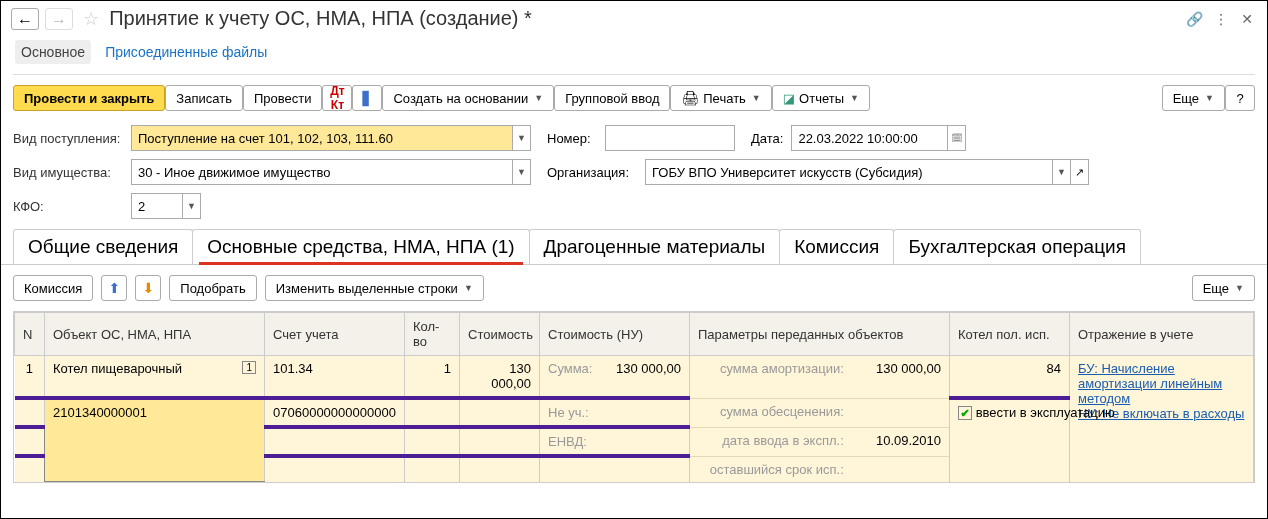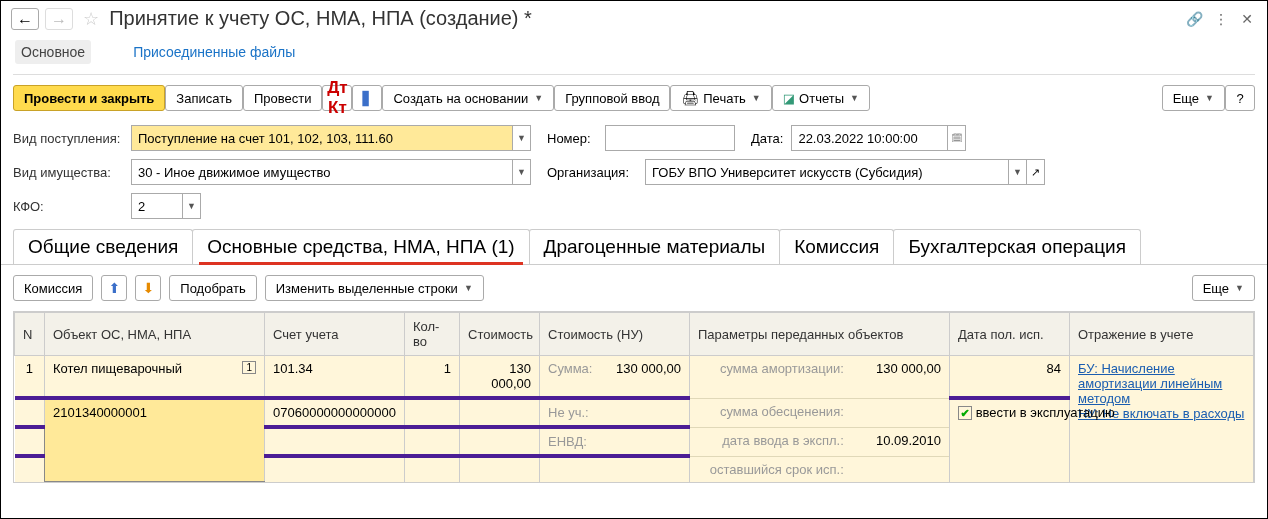--- a/index.html
+++ b/index.html
@@ -8,34 +8,34 @@
 
   
   .header { display: flex; align-items: center; padding: 6px 10px; gap: 6px; }
   .nav-btn { width: 28px; height: 22px; border: 1px solid #aaa; background: #fff; border-radius: 3px; display: flex; align-items: center; justify-content: center; cursor: pointer; }
   .nav-btn.disabled { color: #bbb; border-color: #ddd; }
   .star-icon { color: #ccc; font-size: 18px; margin: 0 4px; }
   .title { font-size: 20px; color: #333; flex: 1; }
   .header-right-btn { width: 20px; height: 20px; display: flex; align-items: center; justify-content: center; color: #666; cursor: pointer; font-size: 14px; }
 
   
-  .section-nav { display: flex; gap: 36px; padding: 4px 14px 10px 14px; align-items: center; }
+  .section-nav { display: flex; gap: 8px; padding: 4px 14px 10px 14px; align-items: center; }
   .section-link { font-size: 14px; color: #444; padding: 4px 6px; cursor: pointer; }
   .section-link.active { background: #eee; border-radius: 3px; }
   .section-link.link { color: #1a73c7; }
 
   
   .separator-line { border-top: 1px solid #ddd; margin: 0 12px; }
   .toolbar { display: flex; gap: 0; padding: 10px 12px; align-items: center; }
   .btn { height: 26px; padding: 0 10px; border: 1px solid #aaa; background: #fff; border-radius: 3px; font-size: 13px; cursor: pointer; display: inline-flex; align-items: center; gap: 4px; }
   .btn.primary { background: #ffdb4d; border-color: #c9a227; font-weight: bold; }
   .btn.icon-only { width: 30px; padding: 0; justify-content: center; }
   .btn .caret { font-size: 9px; color: #555; margin-left: 2px; }
   .toolbar-spacer { flex: 1; }
-  .icon-red-a { color: #c00; font-weight: bold; font-size: 17px; }
+  .icon-red-a { color: #c00; font-weight: bold; font-size: 12px; }
   .icon-blue-doc { color: #3b6fc9; }
   .icon-printer { font-size: 14px; }
   .icon-report { color: #397; font-size: 13px; }
 
   
   .form-row { display: flex; align-items: center; padding: 4px 12px; gap: 8px; font-size: 13px; }
   .form-label { width: 110px; color: #333; }
   .input { height: 26px; border: 1px solid #aaa; background: #fff; padding: 0 6px; display: flex; align-items: center; font-size: 13px; }
   .input-group { display: flex; border: 1px solid #aaa; height: 26px; }
   .input-group.yellow .input-val { background: #ffe999; }
@@ -141,21 +141,21 @@
     </div>
   </div>
 
   <div class="form-row">
     <span class="form-label">Вид имущества:</span>
     <div class="input-group" style="width:400px">
       <span class="input-val">30 - Иное движимое имущество</span>
       <span class="drop">▼</span>
     </div>
     <span style="width:90px;margin-left:8px">Организация:</span>
-    <div class="input-group" style="width:400px">
+    <div class="input-group" style="width:444px">
       <span class="input-val">ГОБУ ВПО Университет искусств (Субсидия)</span>
       <span class="drop">▼</span>
       <span class="open">↗</span>
     </div>
   </div>
 
   <div class="form-row">
     <span class="form-label">КФО:</span>
     <div class="input-group" style="width:70px">
       <span class="input-val">2</span>
@@ -202,21 +202,21 @@
       </colgroup>
       <thead>
         <tr>
           <th>N</th>
           <th>Объект ОС, НМА, НПА</th>
           <th>Счет учета</th>
           <th>Кол-во</th>
           <th>Стоимость</th>
           <th>Стоимость (НУ)</th>
           <th>Параметры переданных объектов</th>
-          <th>Дата пол. исп.</th>
+          <th>Котел пол. исп.</th>
           <th>Отражение в учете</th>
         </tr>
       </thead>
       <tbody>
         <tr class="row1">
           <td class="center">1</td>
           <td>
             <span>Котел пищеварочный</span>
             <span class="obj-badge">1</span>
           </td>

